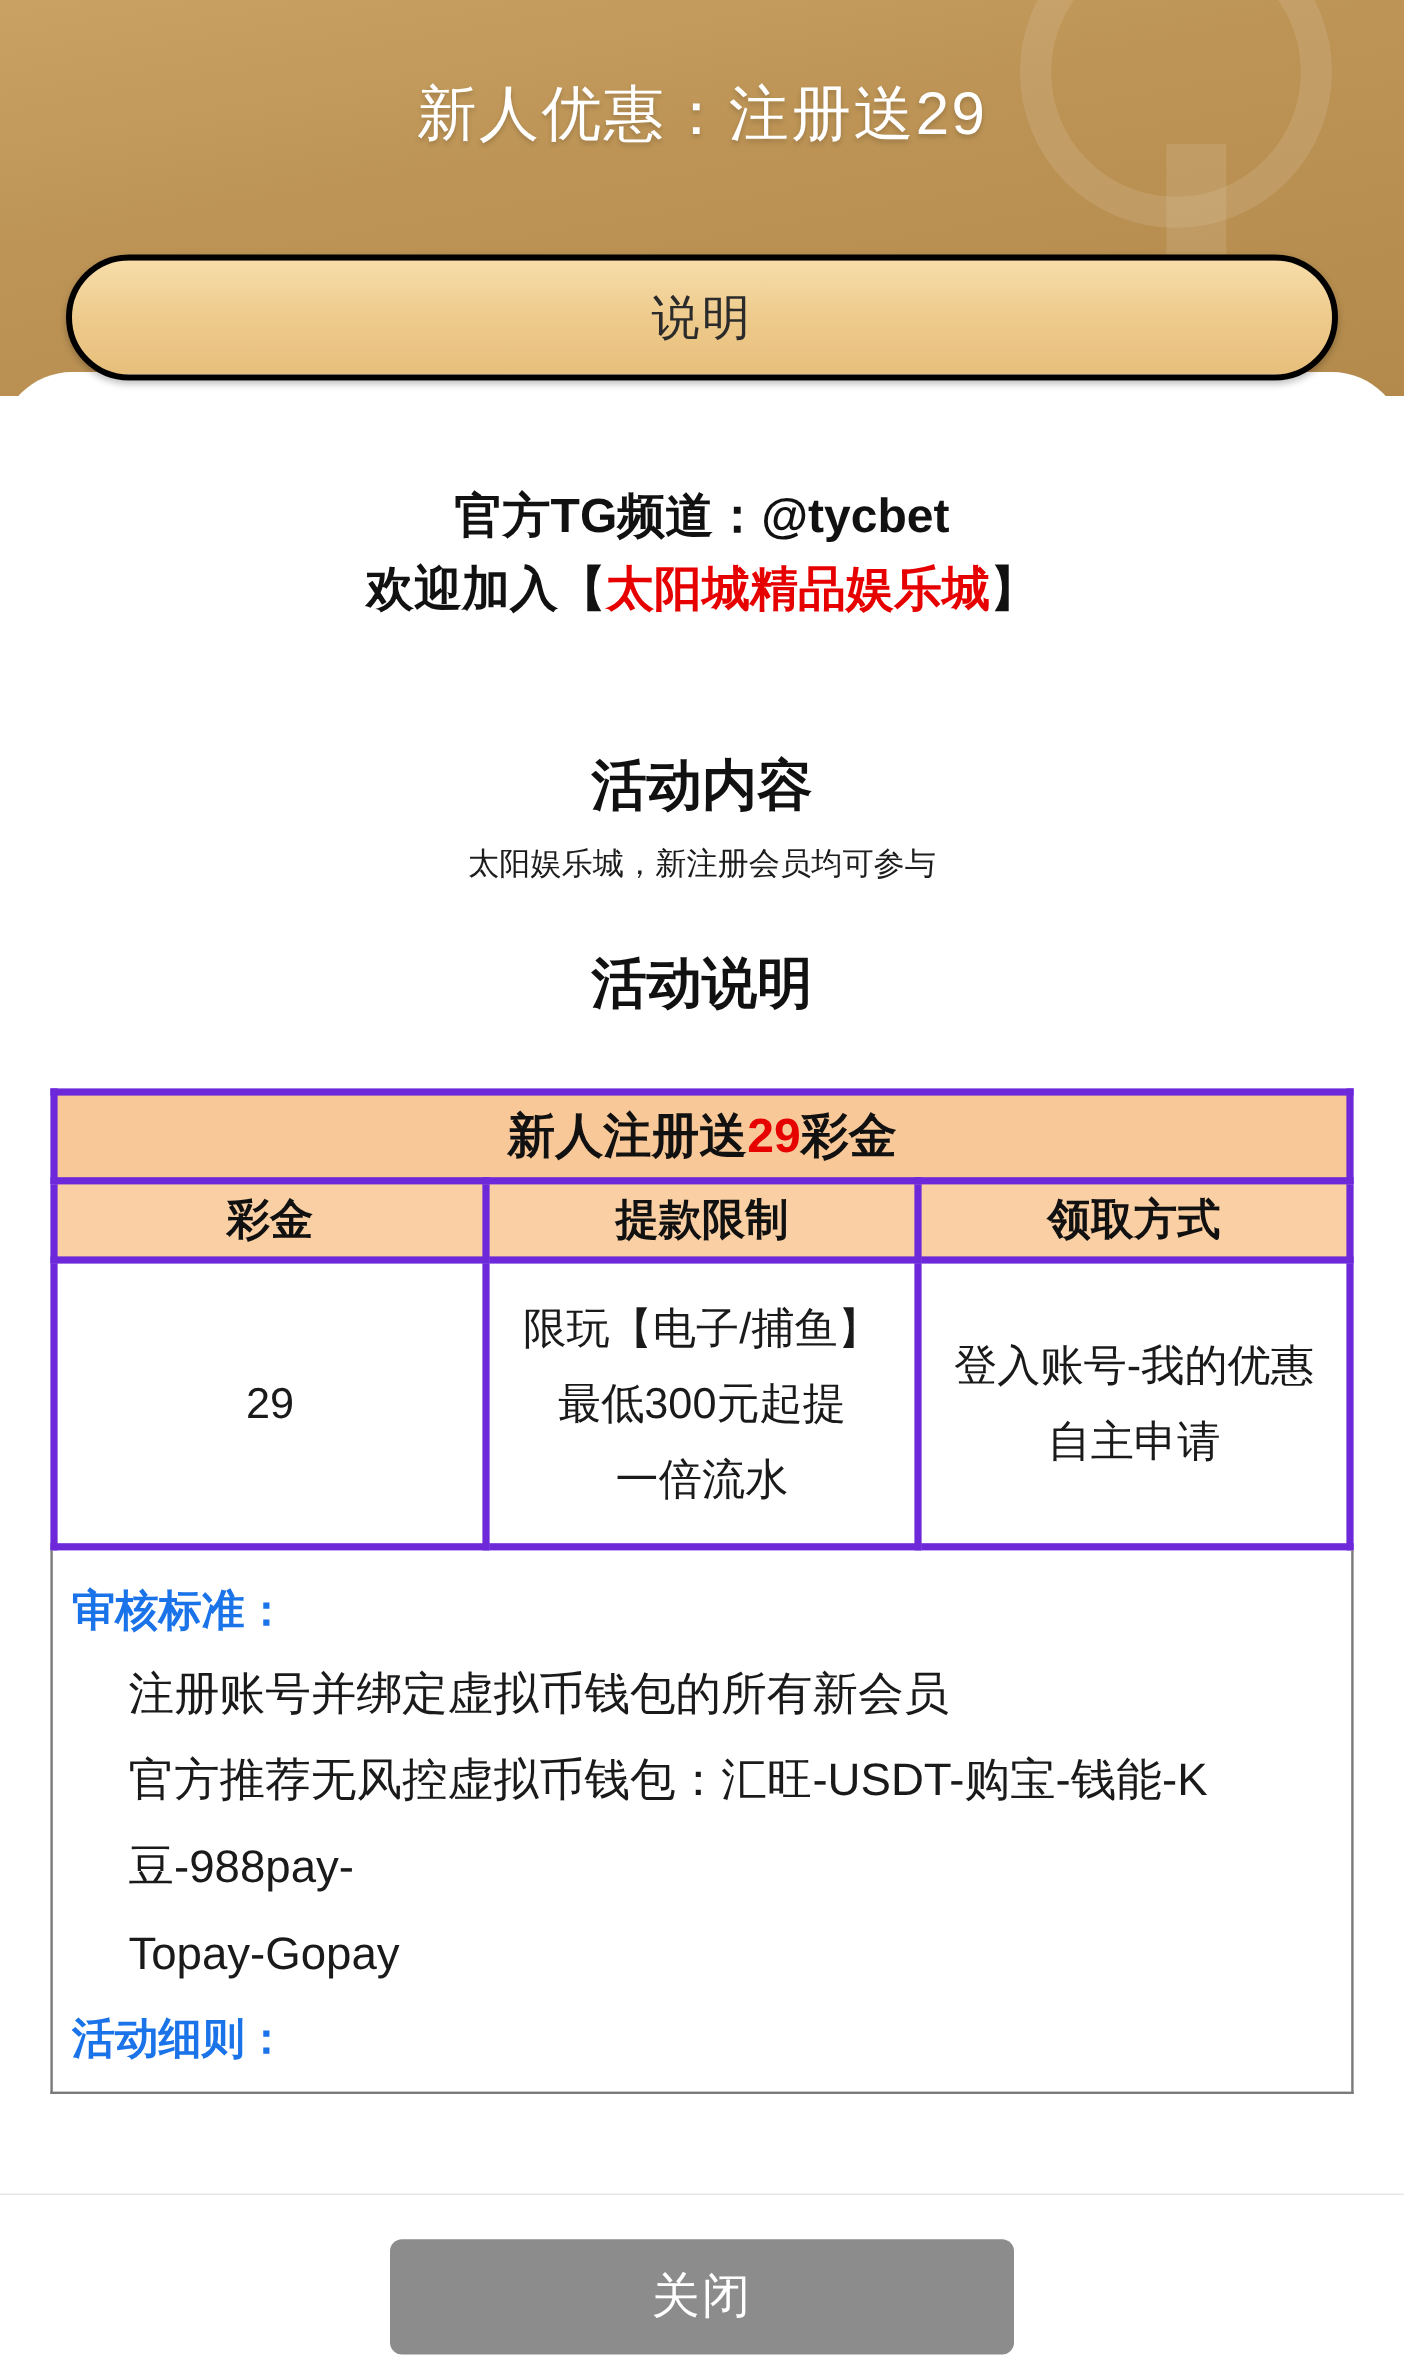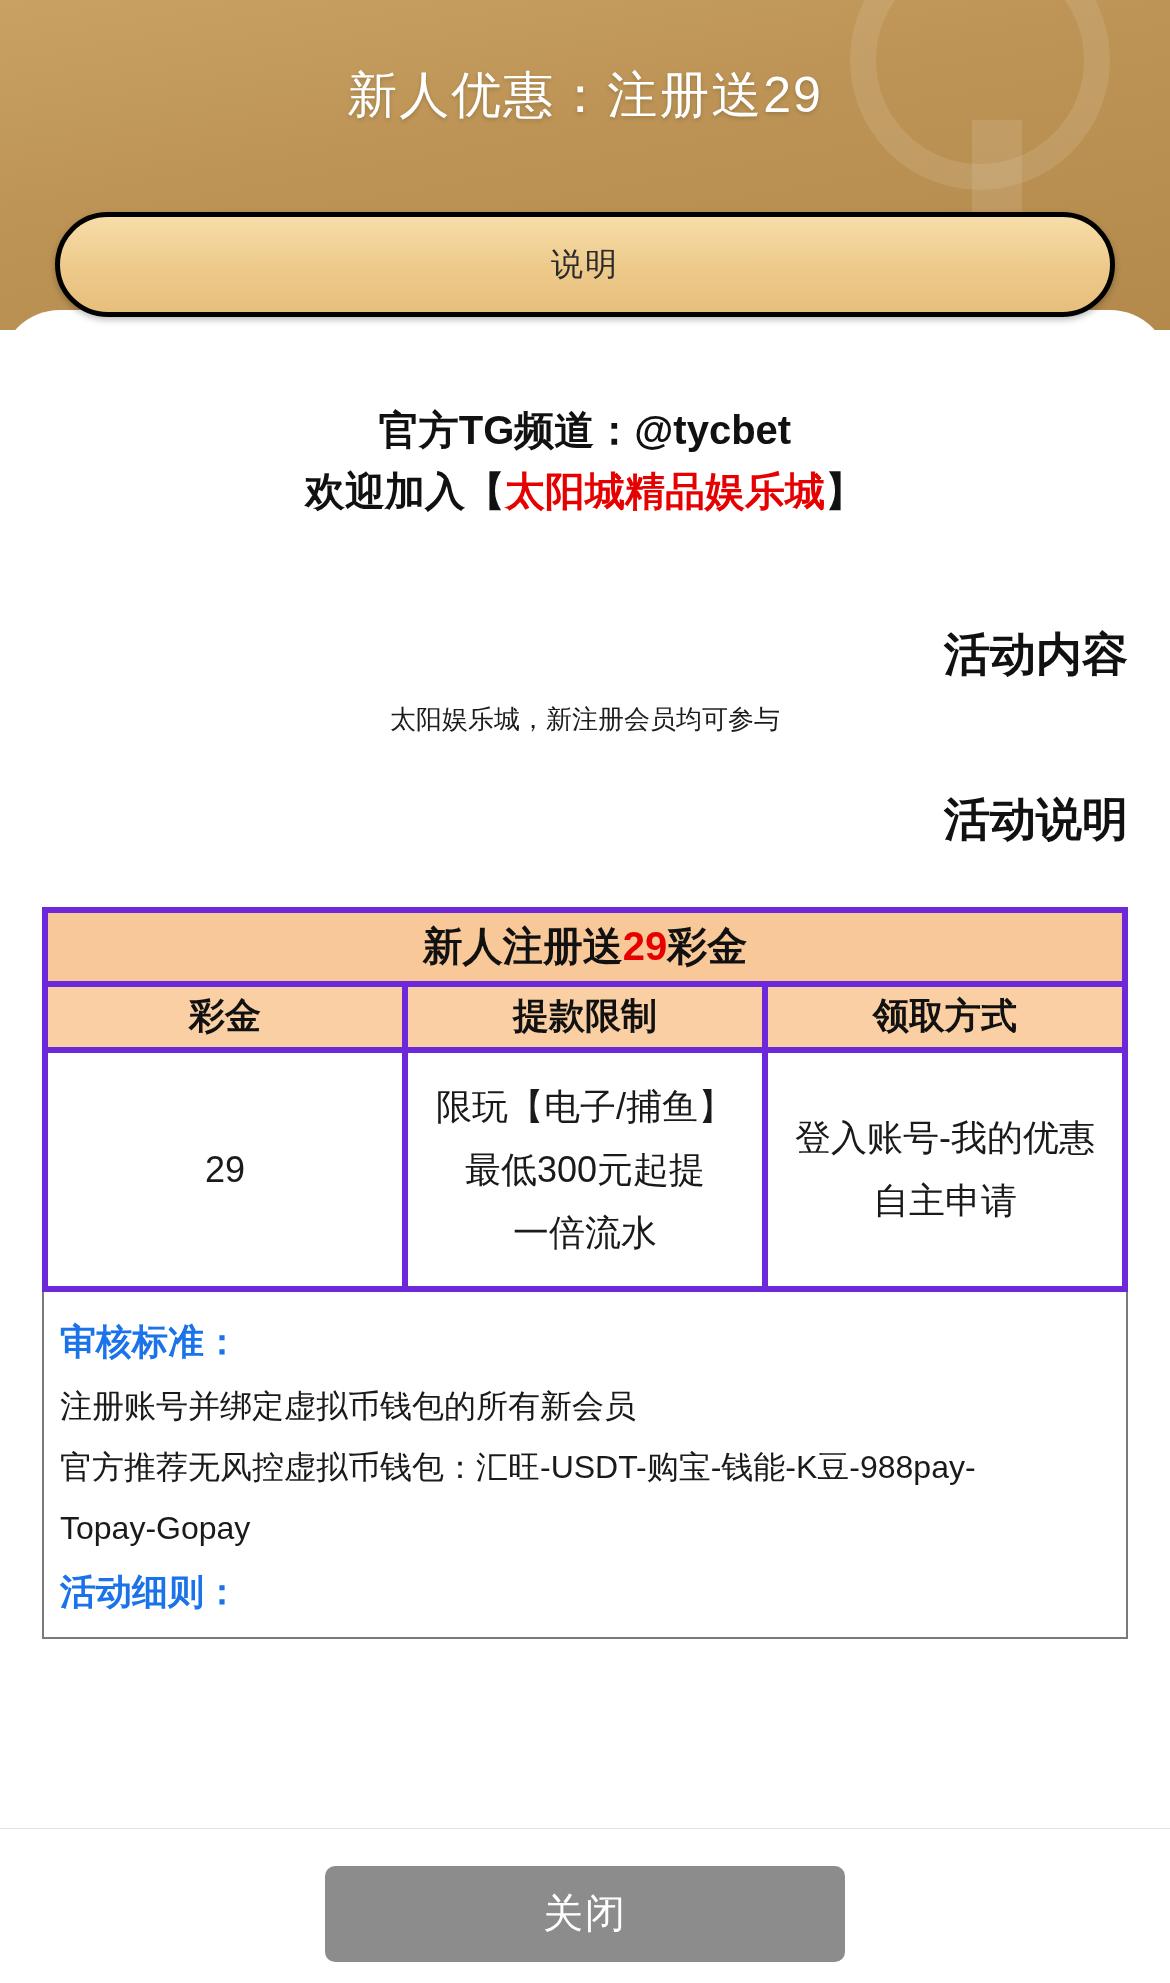--- a/index.html
+++ b/index.html
@@ -81,21 +81,21 @@
     border-radius: 54px;
     background: linear-gradient(180deg, #f7dda9 0%, #edc98a 55%, #e7bf7c 100%);
     border: 5px solid #000000;
     display: flex;
     align-items: center;
     justify-content: center;
     box-shadow: 0 3px 6px rgba(0,0,0,0.25);
     z-index: 5;
   }
   .tab-pill span {
-    font-size: 32px;
+    font-size: 40px;
     color: #2b2b2b;
     letter-spacing: 2px;
   }
 
   
   .content {
     position: absolute;
     top: 350px;
     left: 0;
     width: 1170px;
@@ -116,21 +116,21 @@
   .gap-1 { height: 50px; }
 
   .bonus-line {
     text-align: center;
     font-size: 40px;
     font-weight: bold;
     color: #111111;
   }
 
   .section-title {
-    text-align: right;
+    text-align: center;
     font-size: 46px;
     font-weight: bold;
     color: #111111;
     margin-top: 52px;
   }
   .section-sub {
     text-align: center;
     font-size: 26px;
     color: #1c1c1c;
     margin-top: 16px;
@@ -182,22 +182,23 @@
     padding: 16px 24px 10px 16px;
   }
   .note-heading {
     color: #1a73e8;
     font-size: 36px;
     font-weight: bold;
     line-height: 1.9;
   }
   .note-text {
     color: #1a1a1a;
-    font-size: 32px;
+    font-size: 38px;
     line-height: 1.9;
+    margin-left: 47px;
   }
 
   
   .footer {
     position: absolute;
     left: 0;
     bottom: 0;
     width: 1170px;
     height: 155px;
     background: #ffffff;

